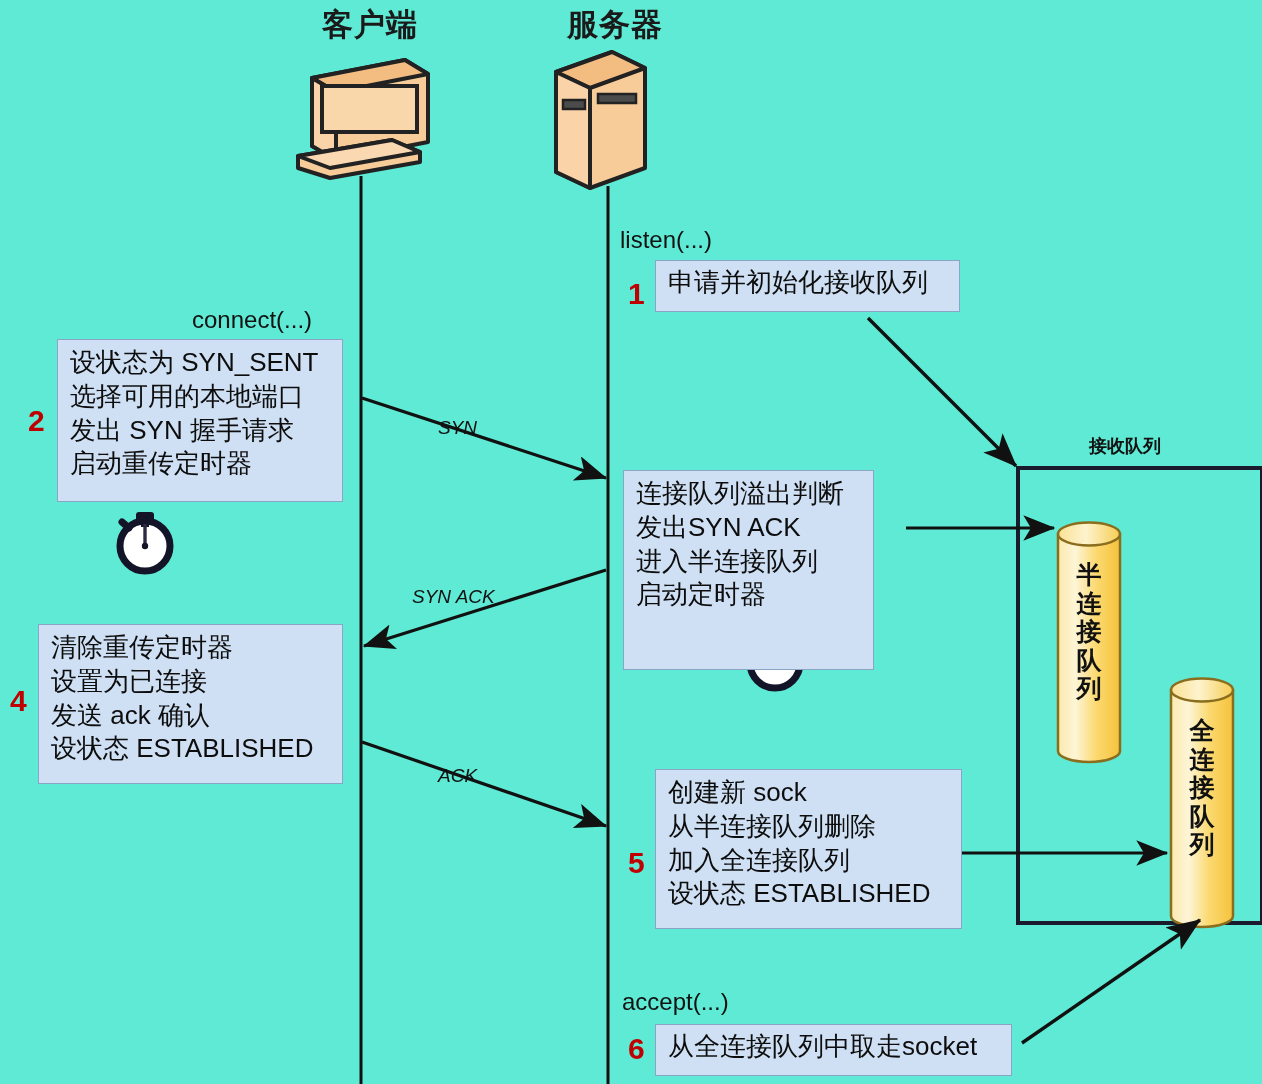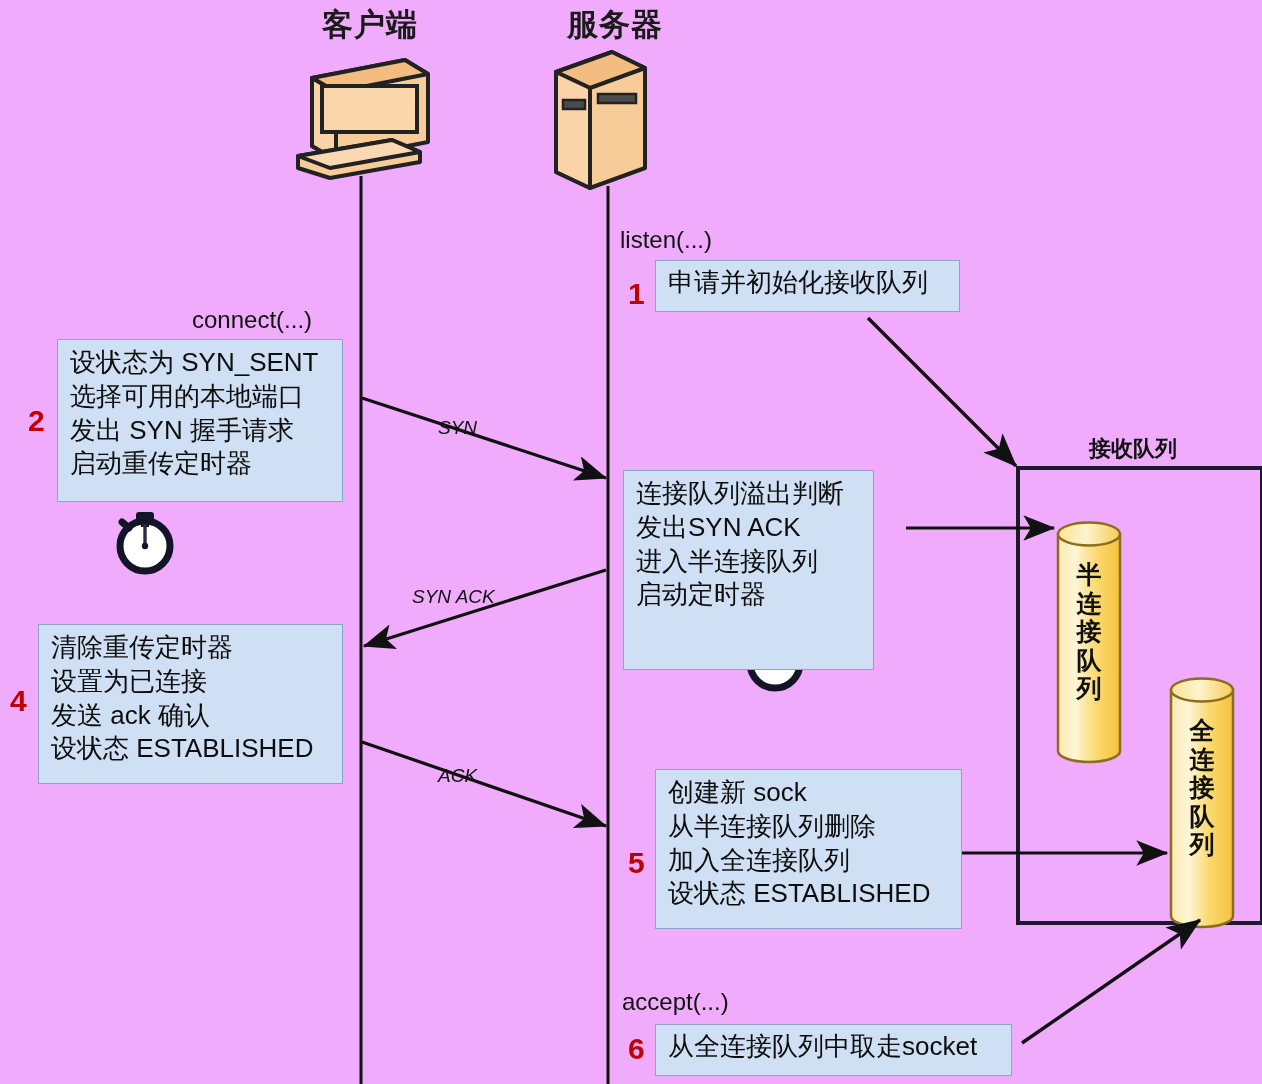--- a/index.html
+++ b/index.html
@@ -4,21 +4,21 @@
 <style>
   html, body {
     margin: 0;
     padding: 0;
     background: #ffffff;
   }
   #canvas {
     position: relative;
     width: 1262px;
     height: 1084px;
-    background: #f0abfc;
+    background: #5eead4;
     font-family: "Liberation Sans", "DejaVu Sans", sans-serif;
     overflow: hidden;
   }
   svg.layer {
     position: absolute;
     left: 0;
     top: 0;
     width: 1262px;
     height: 1084px;
     pointer-events: none;
@@ -62,21 +62,21 @@
   }
   .msglabel {
     position: absolute;
     font-size: 19px;
     color: #111111;
     white-space: nowrap;
     font-style: italic;
   }
   .qlabel {
     position: absolute;
-    font-size: 22px;
+    font-size: 18px;
     font-weight: 700;
     color: #111111;
     white-space: nowrap;
   }
   .cyltext {
     position: absolute;
     font-size: 25px;
     font-weight: 700;
     color: #111111;
     text-align: center;

